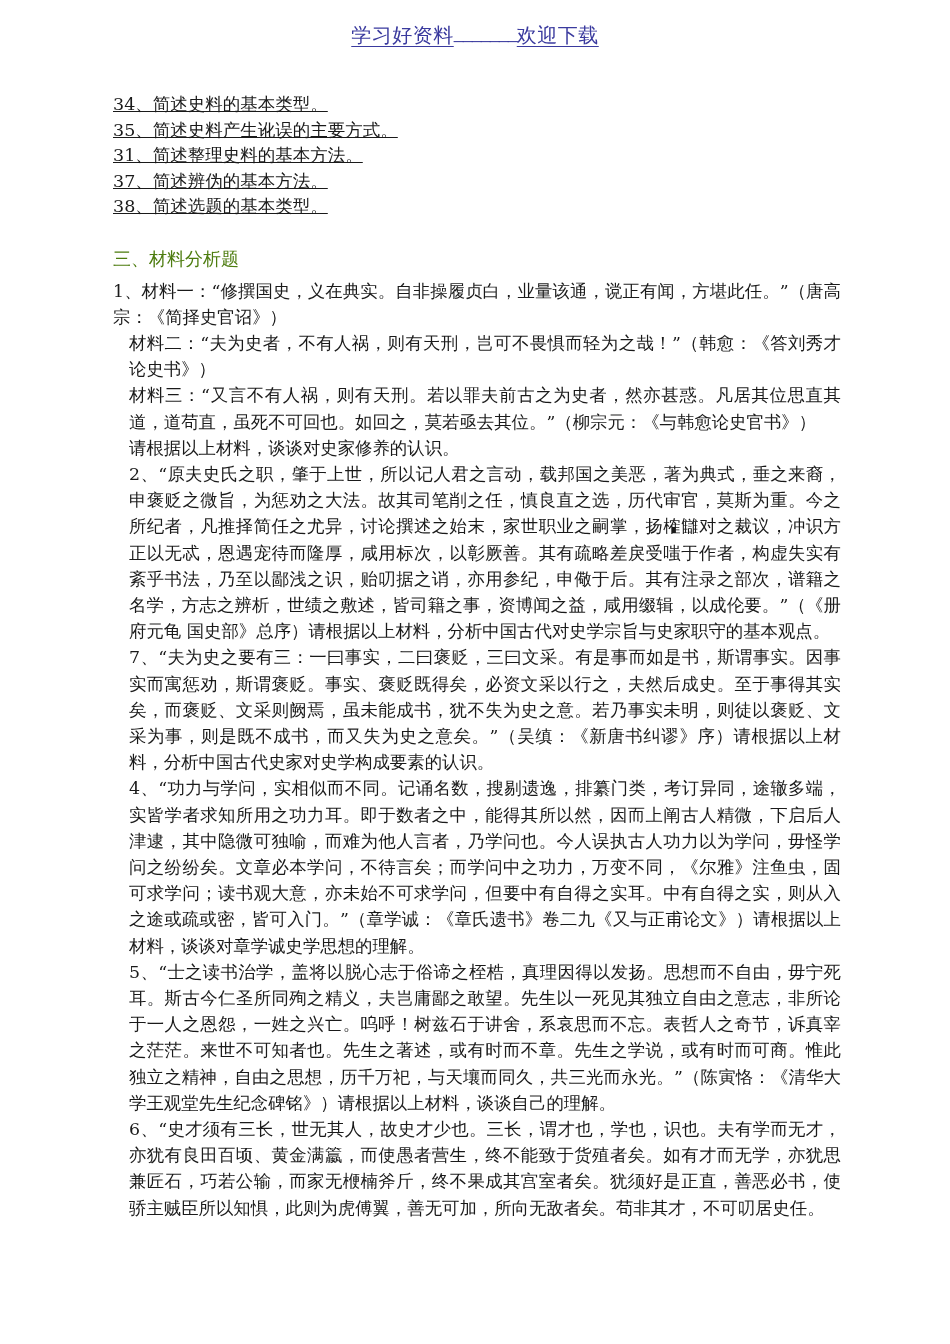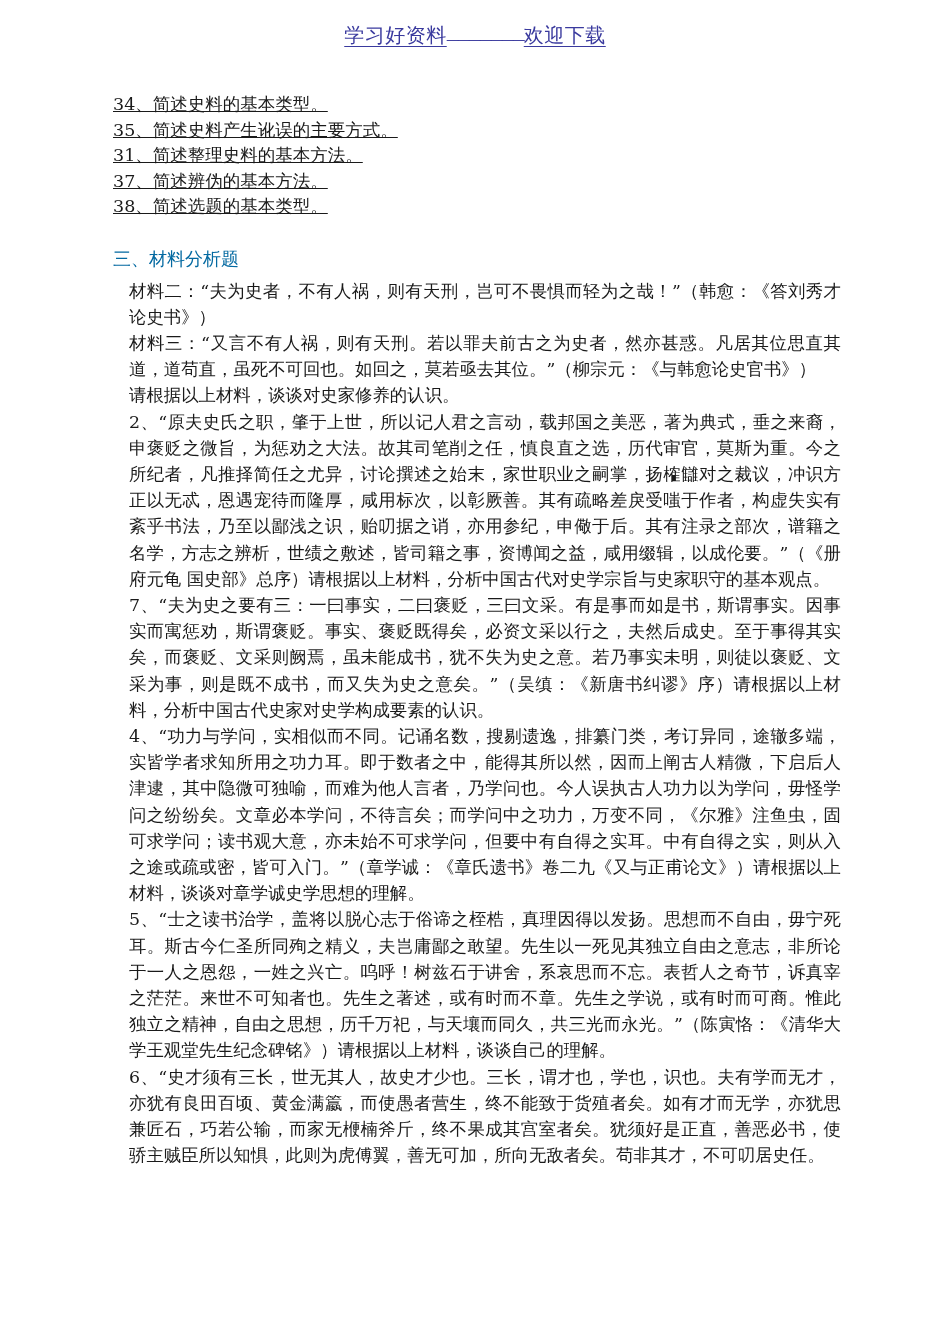--- a/index.html
+++ b/index.html
@@ -22,21 +22,21 @@
     box-sizing: border-box;
   }
 
   
   .doc-header {
     position: absolute;
     top: 22px;
     left: 0;
     width: 950px;
     text-align: center;
-    font-family: Liberation Mono, monospace;
+    font-family: Liberation Serif, serif;
     font-size: 20px;
     letter-spacing: 0.5px;
     color: #3a3a9e;
     white-space: nowrap;
   }
   .doc-header .hdr-seg {
     text-decoration: underline;
     text-underline-offset: 4px;
     text-decoration-thickness: 1px;
   }
@@ -61,21 +61,21 @@
     margin: 0;
     white-space: nowrap;
     text-decoration: underline;
   }
 
   .section-heading {
     font-family: "DejaVu Sans", "Liberation Sans", sans-serif;
     font-size: 18px;
     line-height: 26px;
     margin: 26px 0 6px 0;
-    color: #0369a1;
+    color: #4d7c0f;
     font-weight: 400;
   }
 
   .para {
     font-size: 17.4px;
     line-height: 26.2px;
     margin: 0;
     text-align: justify;
     text-justify: inter-ideograph;
     text-align-last: left;
@@ -99,20 +99,21 @@
       <p class="q-line">34、简述史料的基本类型。</p>
       <p class="q-line">35、简述史料产生讹误的主要方式。</p>
       <p class="q-line">31、简述整理史料的基本方法。</p>
       <p class="q-line">37、简述辨伪的基本方法。</p>
       <p class="q-line">38、简述选题的基本类型。</p>
     </div>
 
     <h2 class="section-heading">三、材料分析题</h2>
 
     <div>
+      <p class="para">1、材料一：“修撰国史，义在典实。自非操履贞白，业量该通，谠正有闻，方堪此任。”（唐高宗：《简择史官诏》）</p>
       <p class="para tight">材料二：“夫为史者，不有人祸，则有天刑，岂可不畏惧而轻为之哉！”（韩愈：《答刘秀才论史书》）</p>
       <p class="para tight">材料三：“又言不有人祸，则有天刑。若以罪夫前古之为史者，然亦甚惑。凡居其位思直其道，道苟直，虽死不可回也。如回之，莫若亟去其位。”（柳宗元：《与韩愈论史官书》）</p>
       <p class="para tight">请根据以上材料，谈谈对史家修养的认识。</p>
     </div>
 
     <div>
       <p class="para tight">2、“原夫史氏之职，肇于上世，所以记人君之言动，载邦国之美恶，著为典式，垂之来裔，申褒贬之微旨，为惩劝之大法。故其司笔削之任，慎良直之选，历代审官，莫斯为重。今之所纪者，凡推择简任之尤异，讨论撰述之始末，家世职业之嗣掌，扬榷讎对之裁议，冲识方正以无忒，恩遇宠待而隆厚，咸用标次，以彰厥善。其有疏略差戾受嗤于作者，构虚失实有紊乎书法，乃至以鄙浅之识，贻叨据之诮，亦用参纪，申儆于后。其有注录之部次，谱籍之名学，方志之辨析，世绩之敷述，皆司籍之事，资博闻之益，咸用缀辑，以成伦要。”（《册府元龟 国史部》总序）请根据以上材料，分析中国古代对史学宗旨与史家职守的基本观点。</p>
     </div>
 
     <div>

